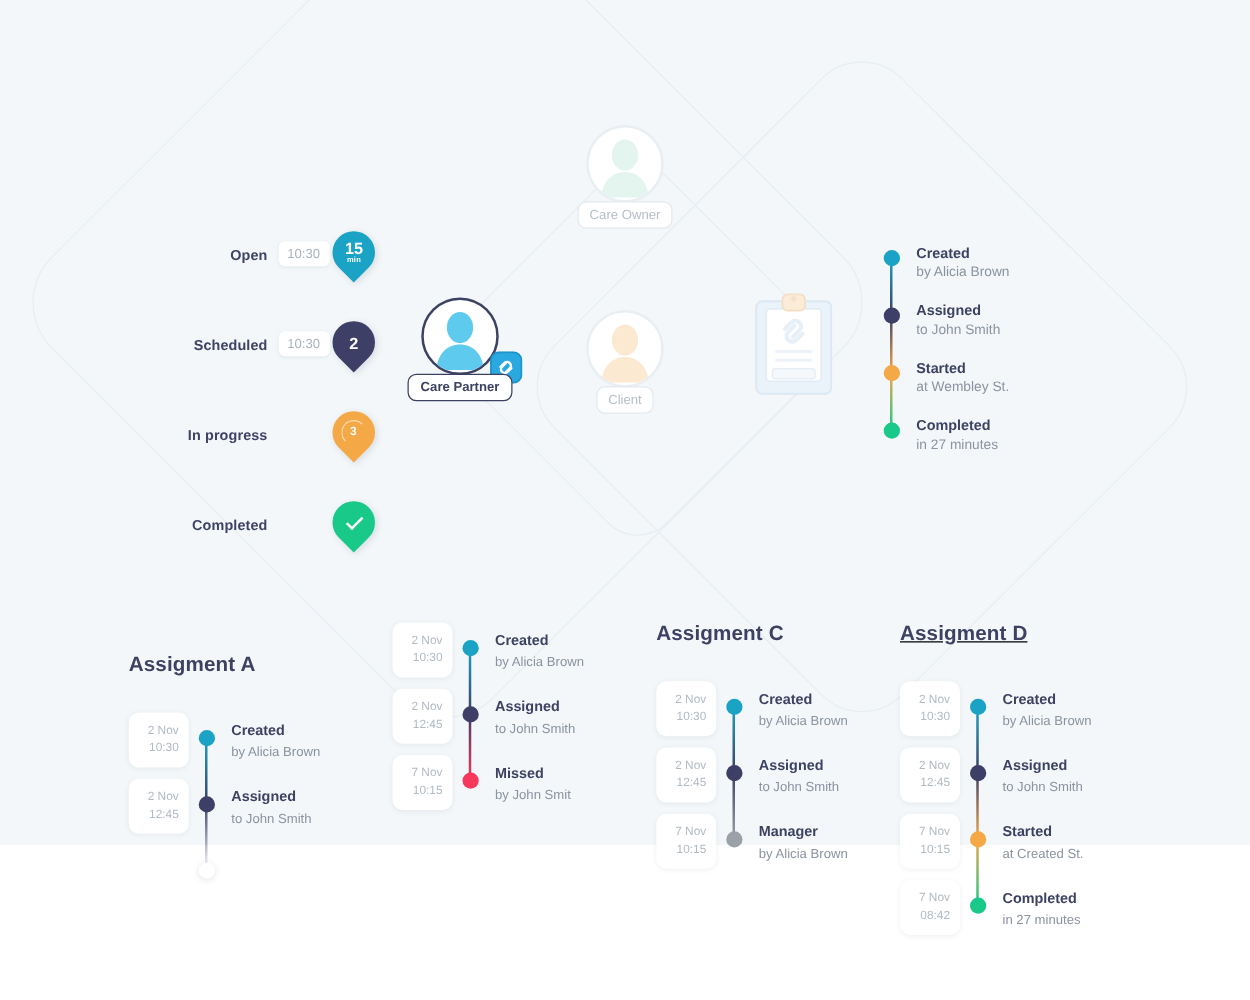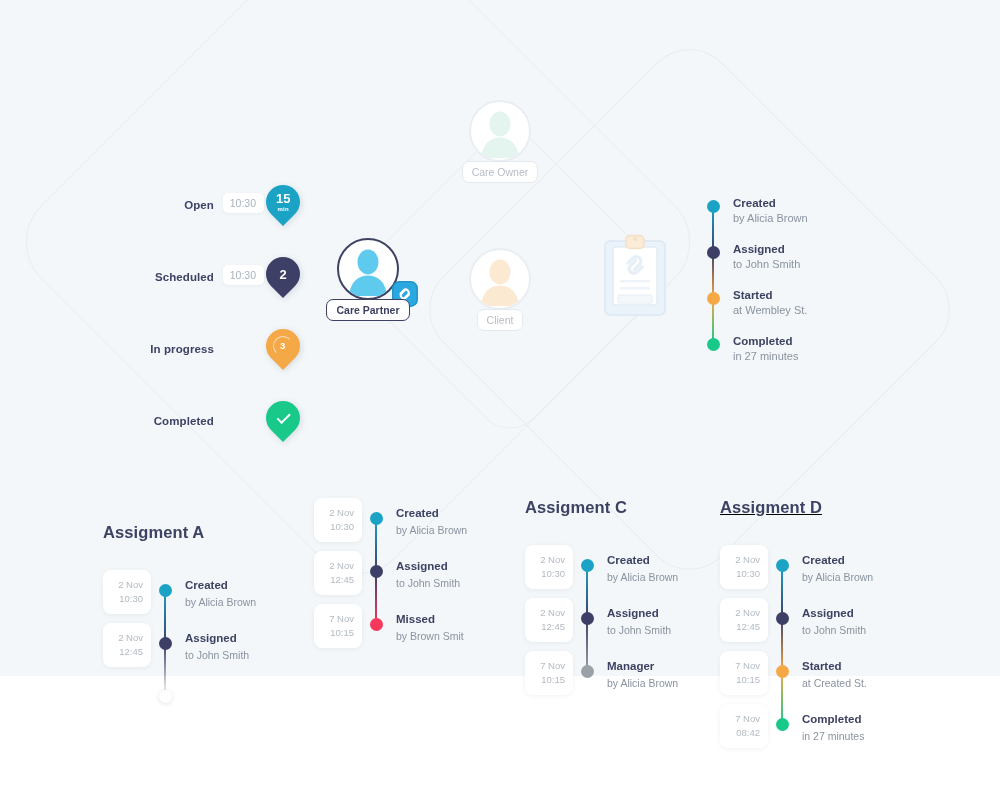--- a/index.html
+++ b/index.html
@@ -320,21 +320,21 @@
           </div>
         </div>
         <div class="ev">
           <div class="ev-chip">
             <span class="d">7 Nov</span>
             <span class="t">10:15</span>
           </div>
           <div class="ev-dot" style="background: rgb(245, 56, 92);"></div>
           <div class="ev-text">
             <div class="ev-title">Missed</div>
-            <div class="ev-sub">by Brown Smit</div>
+            <div class="ev-sub">by John Smit</div>
           </div>
         </div>
       </div>
       <div class="col" style="left: 525px;">
         <div class="col-title">Assigment C</div>
         <div class="ev">
           <div class="ev-seg" style="background: linear-gradient(rgb(27, 163, 198), rgb(61, 63, 102));"></div>
           <div class="ev-chip">
             <span class="d">2 Nov</span>
             <span class="t">10:30</span>

